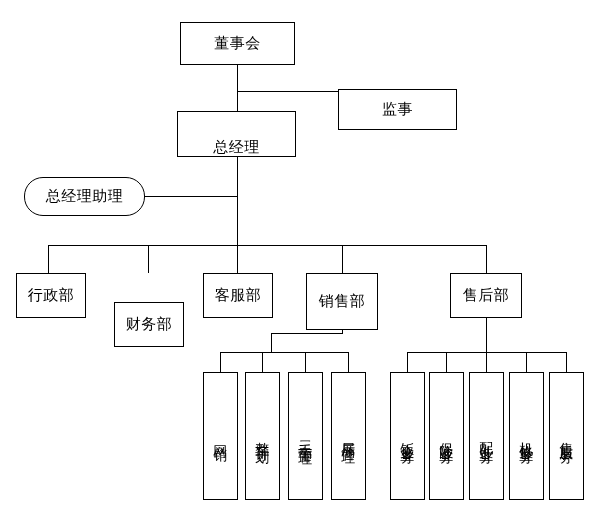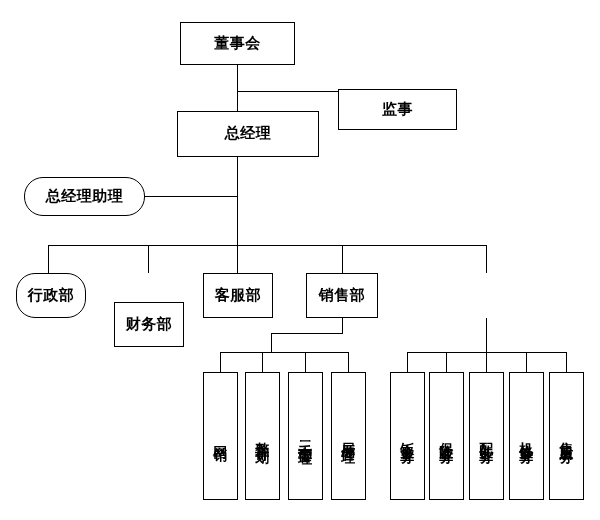--- a/index.html
+++ b/index.html
@@ -20,21 +20,20 @@
   }
   .node {
     position: absolute;
     box-sizing: border-box;
     border: 1px solid #000000;
     background: #ffffff;
     display: flex;
     align-items: center;
     justify-content: center;
     z-index: 2;
-    font-weight: bold;
   }
   .node .label {
     font-size: 15px;
     line-height: 1.15;
     letter-spacing: 0.5px;
     white-space: nowrap;
     text-align: center;
   }
   .node.vertical {
     align-items: center;
@@ -95,44 +94,47 @@
   <div class="conn v" style="left:566px; top:352px; height:20px;"></div>
 
   <div class="node" style="left:180px; top:22px; width:115px; height:43px;">
     <span class="label">董事会</span>
   </div>
 
   <div class="node" style="left:338px; top:89px; width:119px; height:41px;">
     <span class="label">监事</span>
   </div>
 
-  <div class="node" style="left:177px; top:111px; width:142px; height:46px;">
+  <div class="node" style="left:177px; top:111px; width:119px; height:46px;align-items:flex-end;">
     <span class="label">总经理</span>
   </div>
 
   <div class="node" style="left:24px; top:177px; width:121px; height:39px;border-radius:19px;">
     <span class="label">总经理助理</span>
   </div>
 
-  <div class="node" style="left:16px; top:273px; width:70px; height:45px;border-radius:19px;">
+  <div class="node" style="left:16px; top:273px; width:70px; height:45px;">
     <span class="label">行政部</span>
   </div>
 
   <div class="node" style="left:114px; top:273px; width:70px; height:45px;margin-top:29px;">
     <span class="label">财务部</span>
   </div>
 
   <div class="node" style="left:203px; top:273px; width:70px; height:45px;">
     <span class="label">客服部</span>
   </div>
 
-  <div class="node" style="left:306px; top:273px; width:72px; height:45px;">
+  <div class="node" style="left:306px; top:273px; width:72px; height:57px;">
     <span class="label">销售部</span>
   </div>
 
+  <div class="node" style="left:450px; top:273px; width:72px; height:45px;">
+    <span class="label">售后部</span>
+  </div>
 
   <div class="node vertical" style="left:203px; top:372px; width:35px; height:128px;">
     <span class="label">网销</span>
   </div>
 
   <div class="node vertical" style="left:245px; top:372px; width:35px; height:128px;">
     <span class="label">整车计划</span>
   </div>
 
   <div class="node vertical" style="left:288px; top:372px; width:35px; height:128px;">

